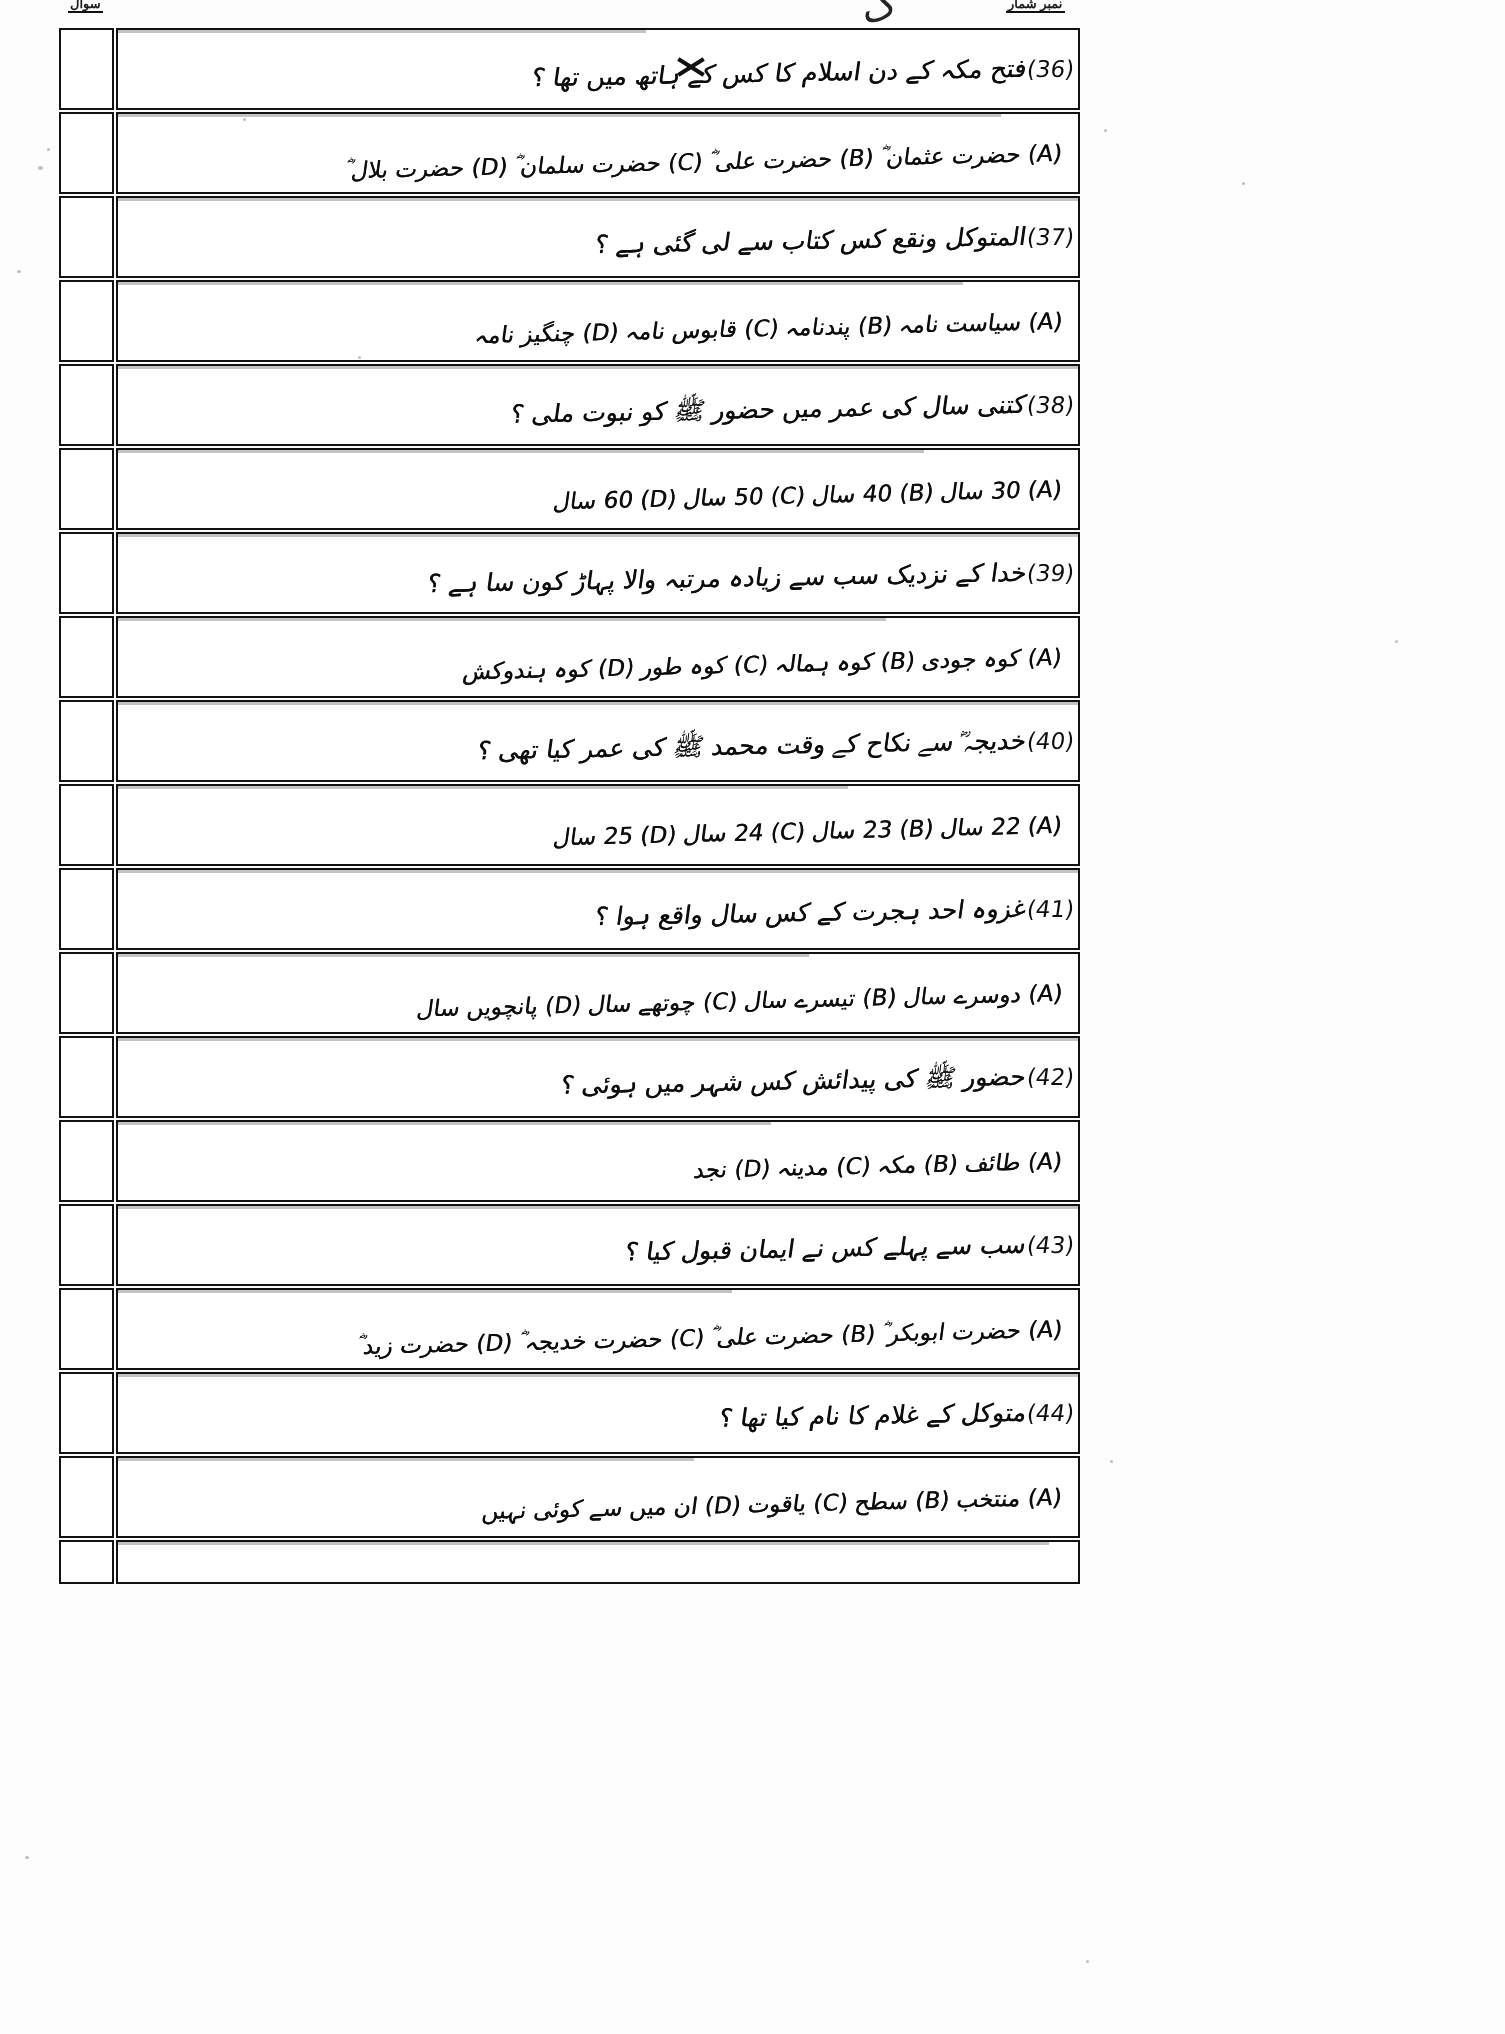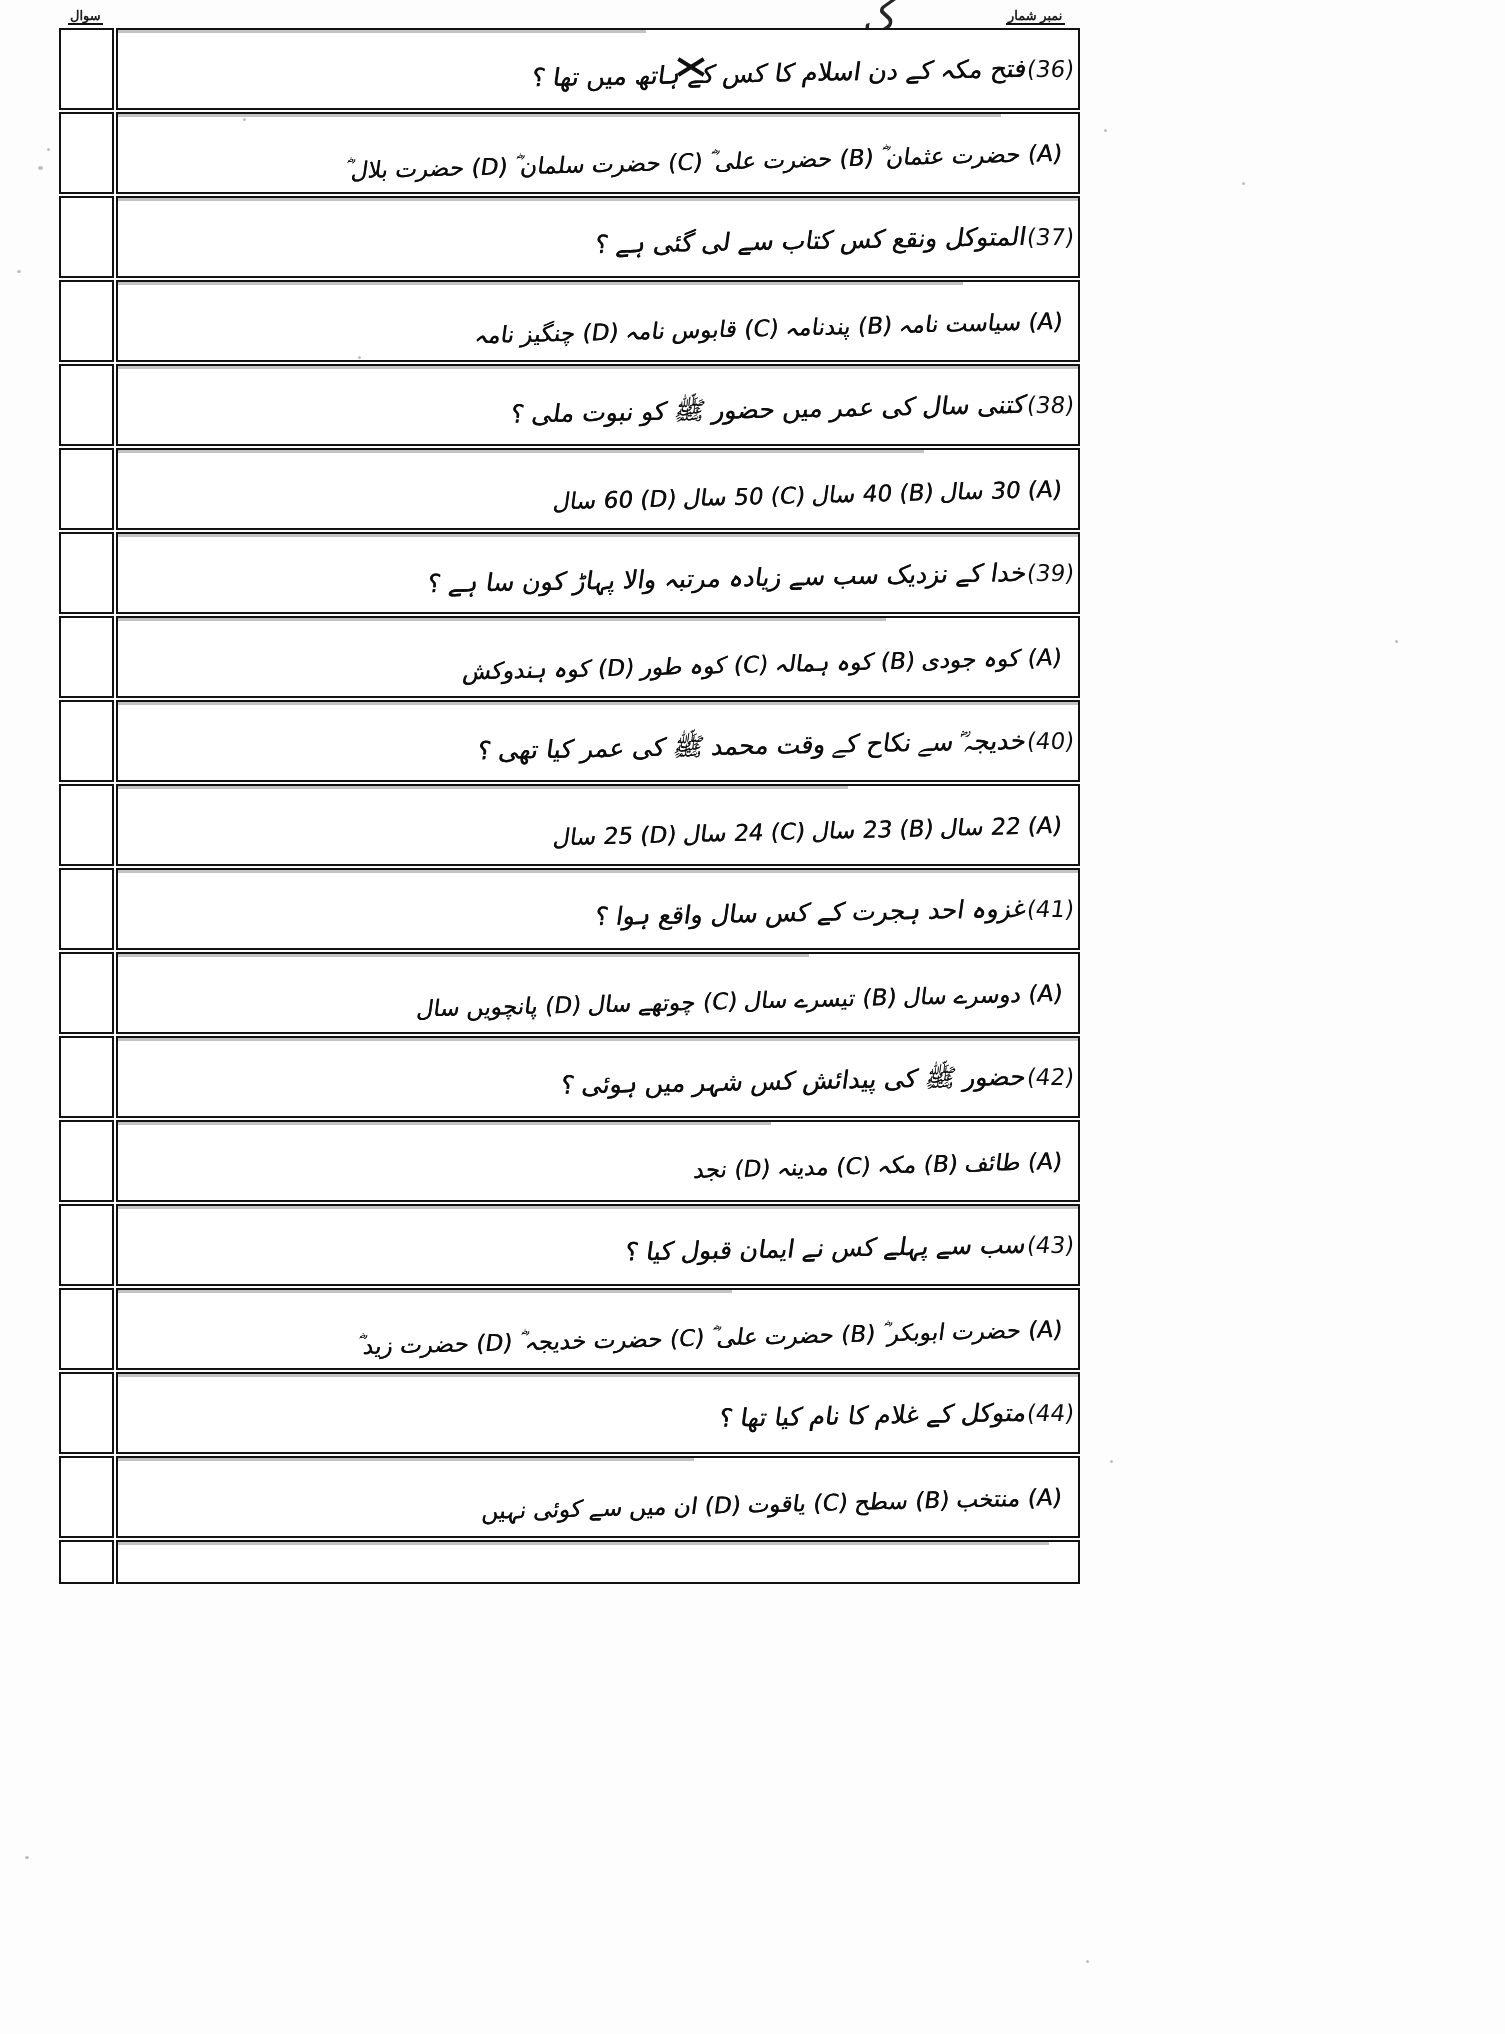--- a/index.html
+++ b/index.html
@@ -22,21 +22,21 @@
   .speck {
     position: absolute;
     background: #8b8b8b;
     border-radius: 50%;
     opacity: .55;
   }
 
   
   .top-headers {
     position: absolute;
-    top: 12px;
+    top: 0;
     left: 0;
     width: 1505px;
     height: 16px;
   }
   .hdr {
     position: absolute;
     top: -4px;
     font-size: 13px;
     font-weight: bold;
     color: #1b1b1b;

